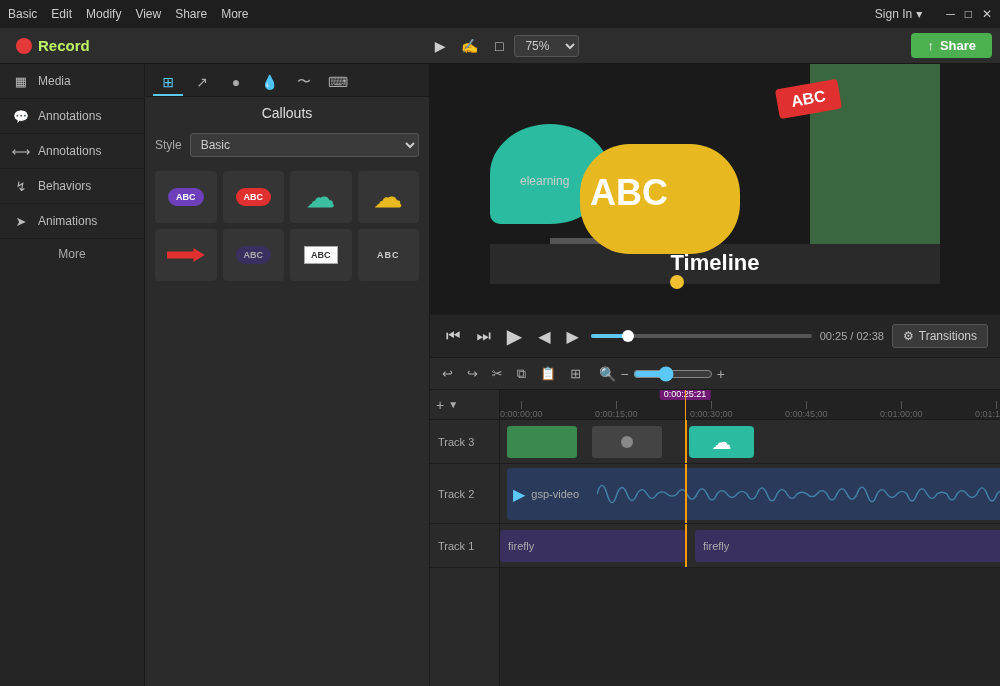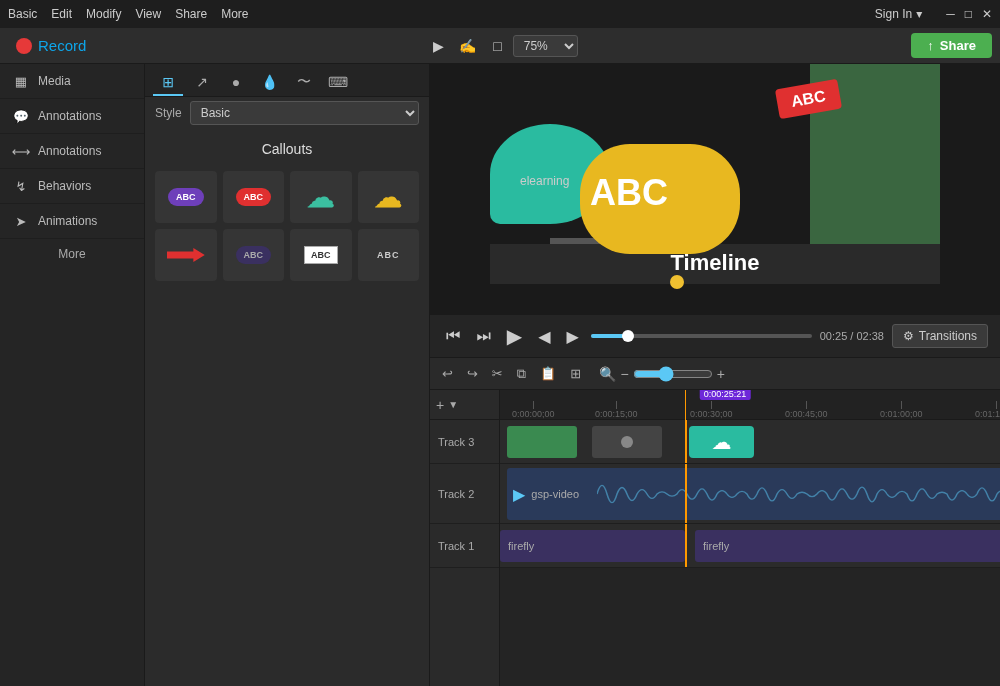--- a/index.html
+++ b/index.html
@@ -62,23 +62,23 @@
       padding: 0 8px;
       gap: 6px;
       border-bottom: 1px solid #1a1a1a;
     }
     #record-btn {
       display: flex;
       align-items: center;
       gap: 6px;
       background: none;
       border: none;
-      color: #0ea5e9;
+      color: #bef264;
       font-size: 15px;
-      font-weight: 400;
+      font-weight: 700;
       cursor: pointer;
       padding: 0 8px;
     }
     #record-btn .rec-dot {
       width: 16px;
       height: 16px;
       background: #e63939;
       border-radius: 50%;
     }
     .toolbar-spacer { flex: 1; }
@@ -601,28 +601,27 @@
       left: 185px;
       height: 30px;
       width: 1px;
       background: #ff9900;
       z-index: 10;
     }
     #playhead-time {
       position: absolute;
       top: -2px;
       left: 185px;
-      background: #6d28d9;
+      background: #701a75;
       color: #fff;
       font-size: 9px;
       padding: 1px 4px;
       border-radius: 2px;
       transform: translateX(-50%);
       white-space: nowrap;
-      margin-left: 40px;
     }
     .track-row {
       height: 44px;
       background: #2b2b2b;
       border-bottom: 1px solid #1e1e1e;
       position: relative;
       min-width: 900px;
     }
     .track-row-tall {
       height: 60px;
@@ -762,27 +761,27 @@
 
   <div id="center-panel">
     <div id="tab-bar">
       <div class="tab-icon active">⊞</div>
       <div class="tab-icon">↗</div>
       <div class="tab-icon">●</div>
       <div class="tab-icon">💧</div>
       <div class="tab-icon">〜</div>
       <div class="tab-icon">⌨</div>
     </div>
+    <div id="callouts-header">Callouts</div>
     <div id="style-row">
       <label>Style</label>
       <select id="style-select">
         <option>Basic</option>
       </select>
     </div>
-    <div id="callouts-header">Callouts</div>
     <div id="callouts-grid">
 
       <div class="callout-item">
         <div class="co-purple-bubble">ABC</div>
       </div>
       <div class="callout-item">
         <div class="co-red-bubble">ABC</div>
       </div>
       <div class="callout-item">
         <div class="co-teal-cloud"></div>
@@ -882,21 +881,21 @@
             <span>Track 1</span>
           </div>
         </div>
 
         <div id="timeline-content">
 
           <div id="timeline-ruler">
 
             <div id="playhead-time">0:00:25:21</div>
             <div id="playhead-indicator"></div>
-            <div class="ruler-mark" style="left:12px;text-align:right;"><span>0:00:00;00</span></div>
+            <div class="ruler-mark" style="left:0px;text-align:right;"><span>0:00:00;00</span></div>
             <div class="ruler-mark" style="left:95px;"><span>0:00:15;00</span></div>
             <div class="ruler-mark" style="left:190px;"><span>0:00:30;00</span></div>
             <div class="ruler-mark" style="left:285px;"><span>0:00:45;00</span></div>
             <div class="ruler-mark" style="left:380px;"><span>0:01:00;00</span></div>
             <div class="ruler-mark" style="left:475px;"><span>0:01:15;00</span></div>
 
           </div>
 
           <div class="track-row">
             <div class="track-playhead"></div>

